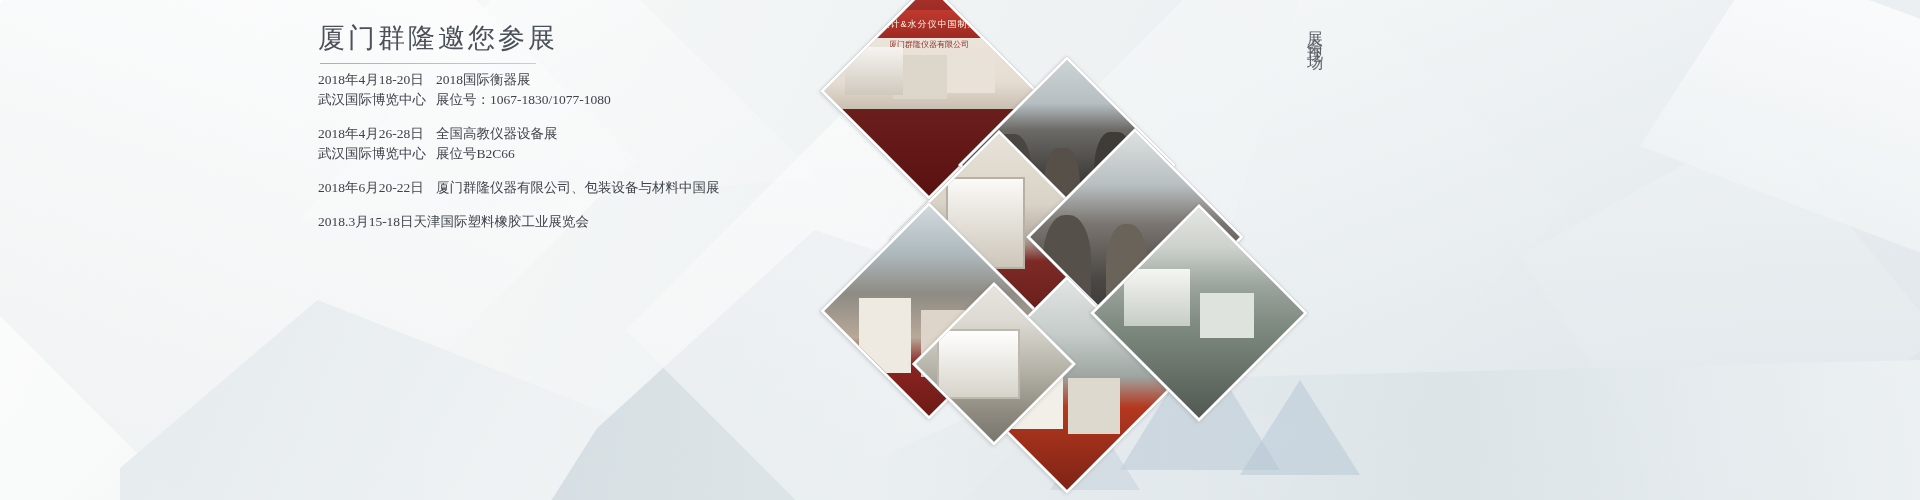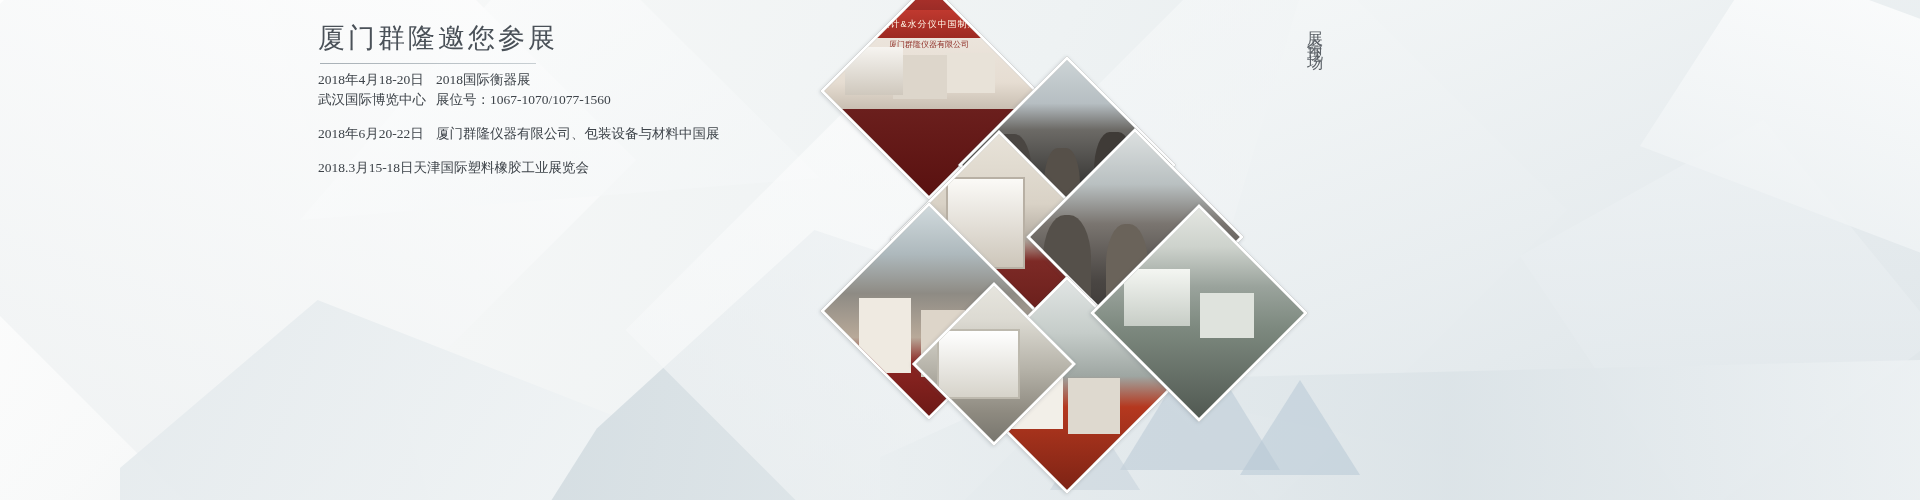--- a/index.html
+++ b/index.html
@@ -178,24 +178,28 @@
 
   <div id="content">
 
     <div class="headline">厦门群隆邀您参展</div>
     <div class="headline-rule"></div>
 
     <div class="events">
 
       <div class="event e1">
         <span class="line"><span class="seg-a">2018年4月18-20日</span><span class="seg-b">2018国际衡器展</span></span>
-        <span class="line"><span class="seg-a">武汉国际博览中心</span><span class="seg-b">展位号：1067-1070/1077-1560</span></span>
-      </div>
-
-
+        <span class="line"><span class="seg-a">武汉国际博览中心</span><span class="seg-b">展位号：1067-1830/1077-1080</span></span>
+      </div>
+
+
+      <div class="event e3">
+        <span class="line"><span class="seg-a">2018年4月26-28日</span><span class="seg-b">全国高教仪器设备展</span></span>
+        <span class="line"><span class="seg-a">武汉国际博览中心</span><span class="seg-b">展位号B2C66</span></span>
+      </div>
 
       <div class="event e4">
         <span class="line"><span class="seg-a">2018年6月20-22日</span><span class="seg-b">厦门群隆仪器有限公司、包装设备与材料中国展</span></span>
       </div>
 
 
       <div class="event e6">
         <span class="line"><span class="seg-a">2018.3月15-18日天津国际塑料橡胶工业展览会</span></span>
       </div>
 

